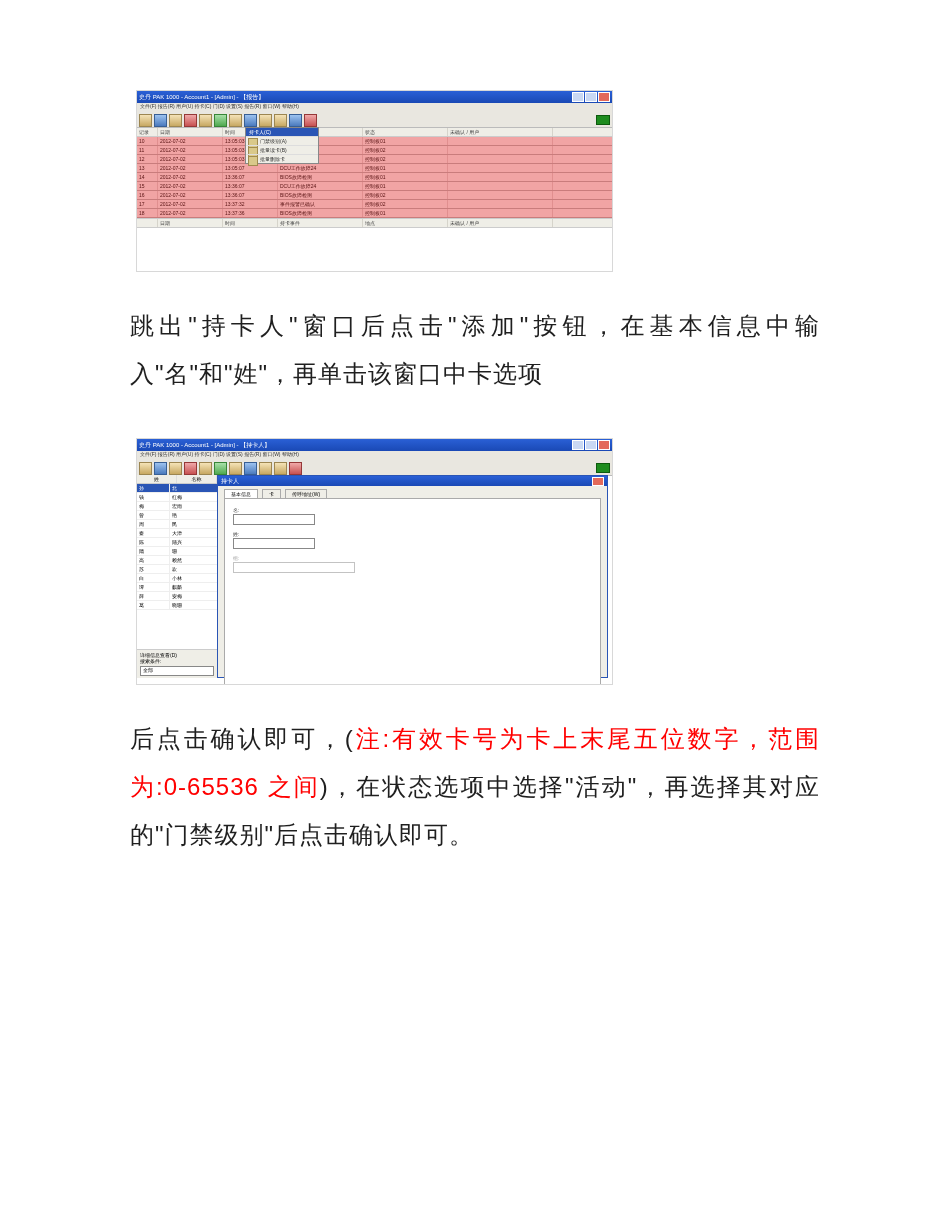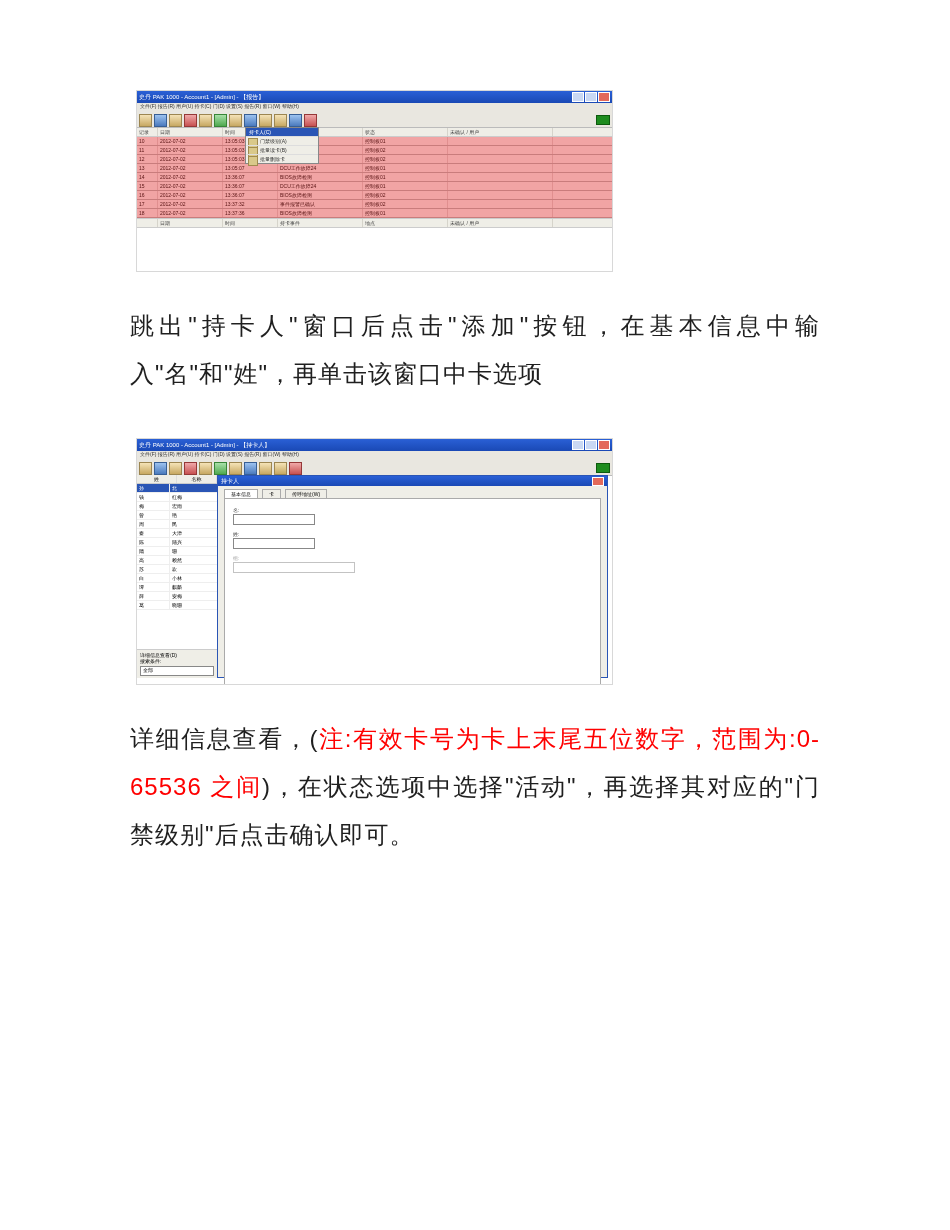--- a/index.html
+++ b/index.html
@@ -468,16 +468,16 @@
           <div class="frow dim">
             <span class="flabel">组:</span>
             <div class="finput wide"></div>
           </div>
         </div>
       </div>
     </div>
   </div>
 
   <p class="para">
-    <span>详细信息查看，(</span><span class="red">注:有效卡号为卡上末尾五位数字，范围为:0-65536 之间</span><span>)，在状态选项中选择"活动"，再选择其对应的"门禁级别"后点击确认即可。</span>
+    <span>后点击确认即可，(</span><span class="red">注:有效卡号为卡上末尾五位数字，范围为:0-65536 之间</span><span>)，在状态选项中选择"活动"，再选择其对应的"门禁级别"后点击确认即可。</span>
   </p>
 
 </div>
 
 </body></html>

